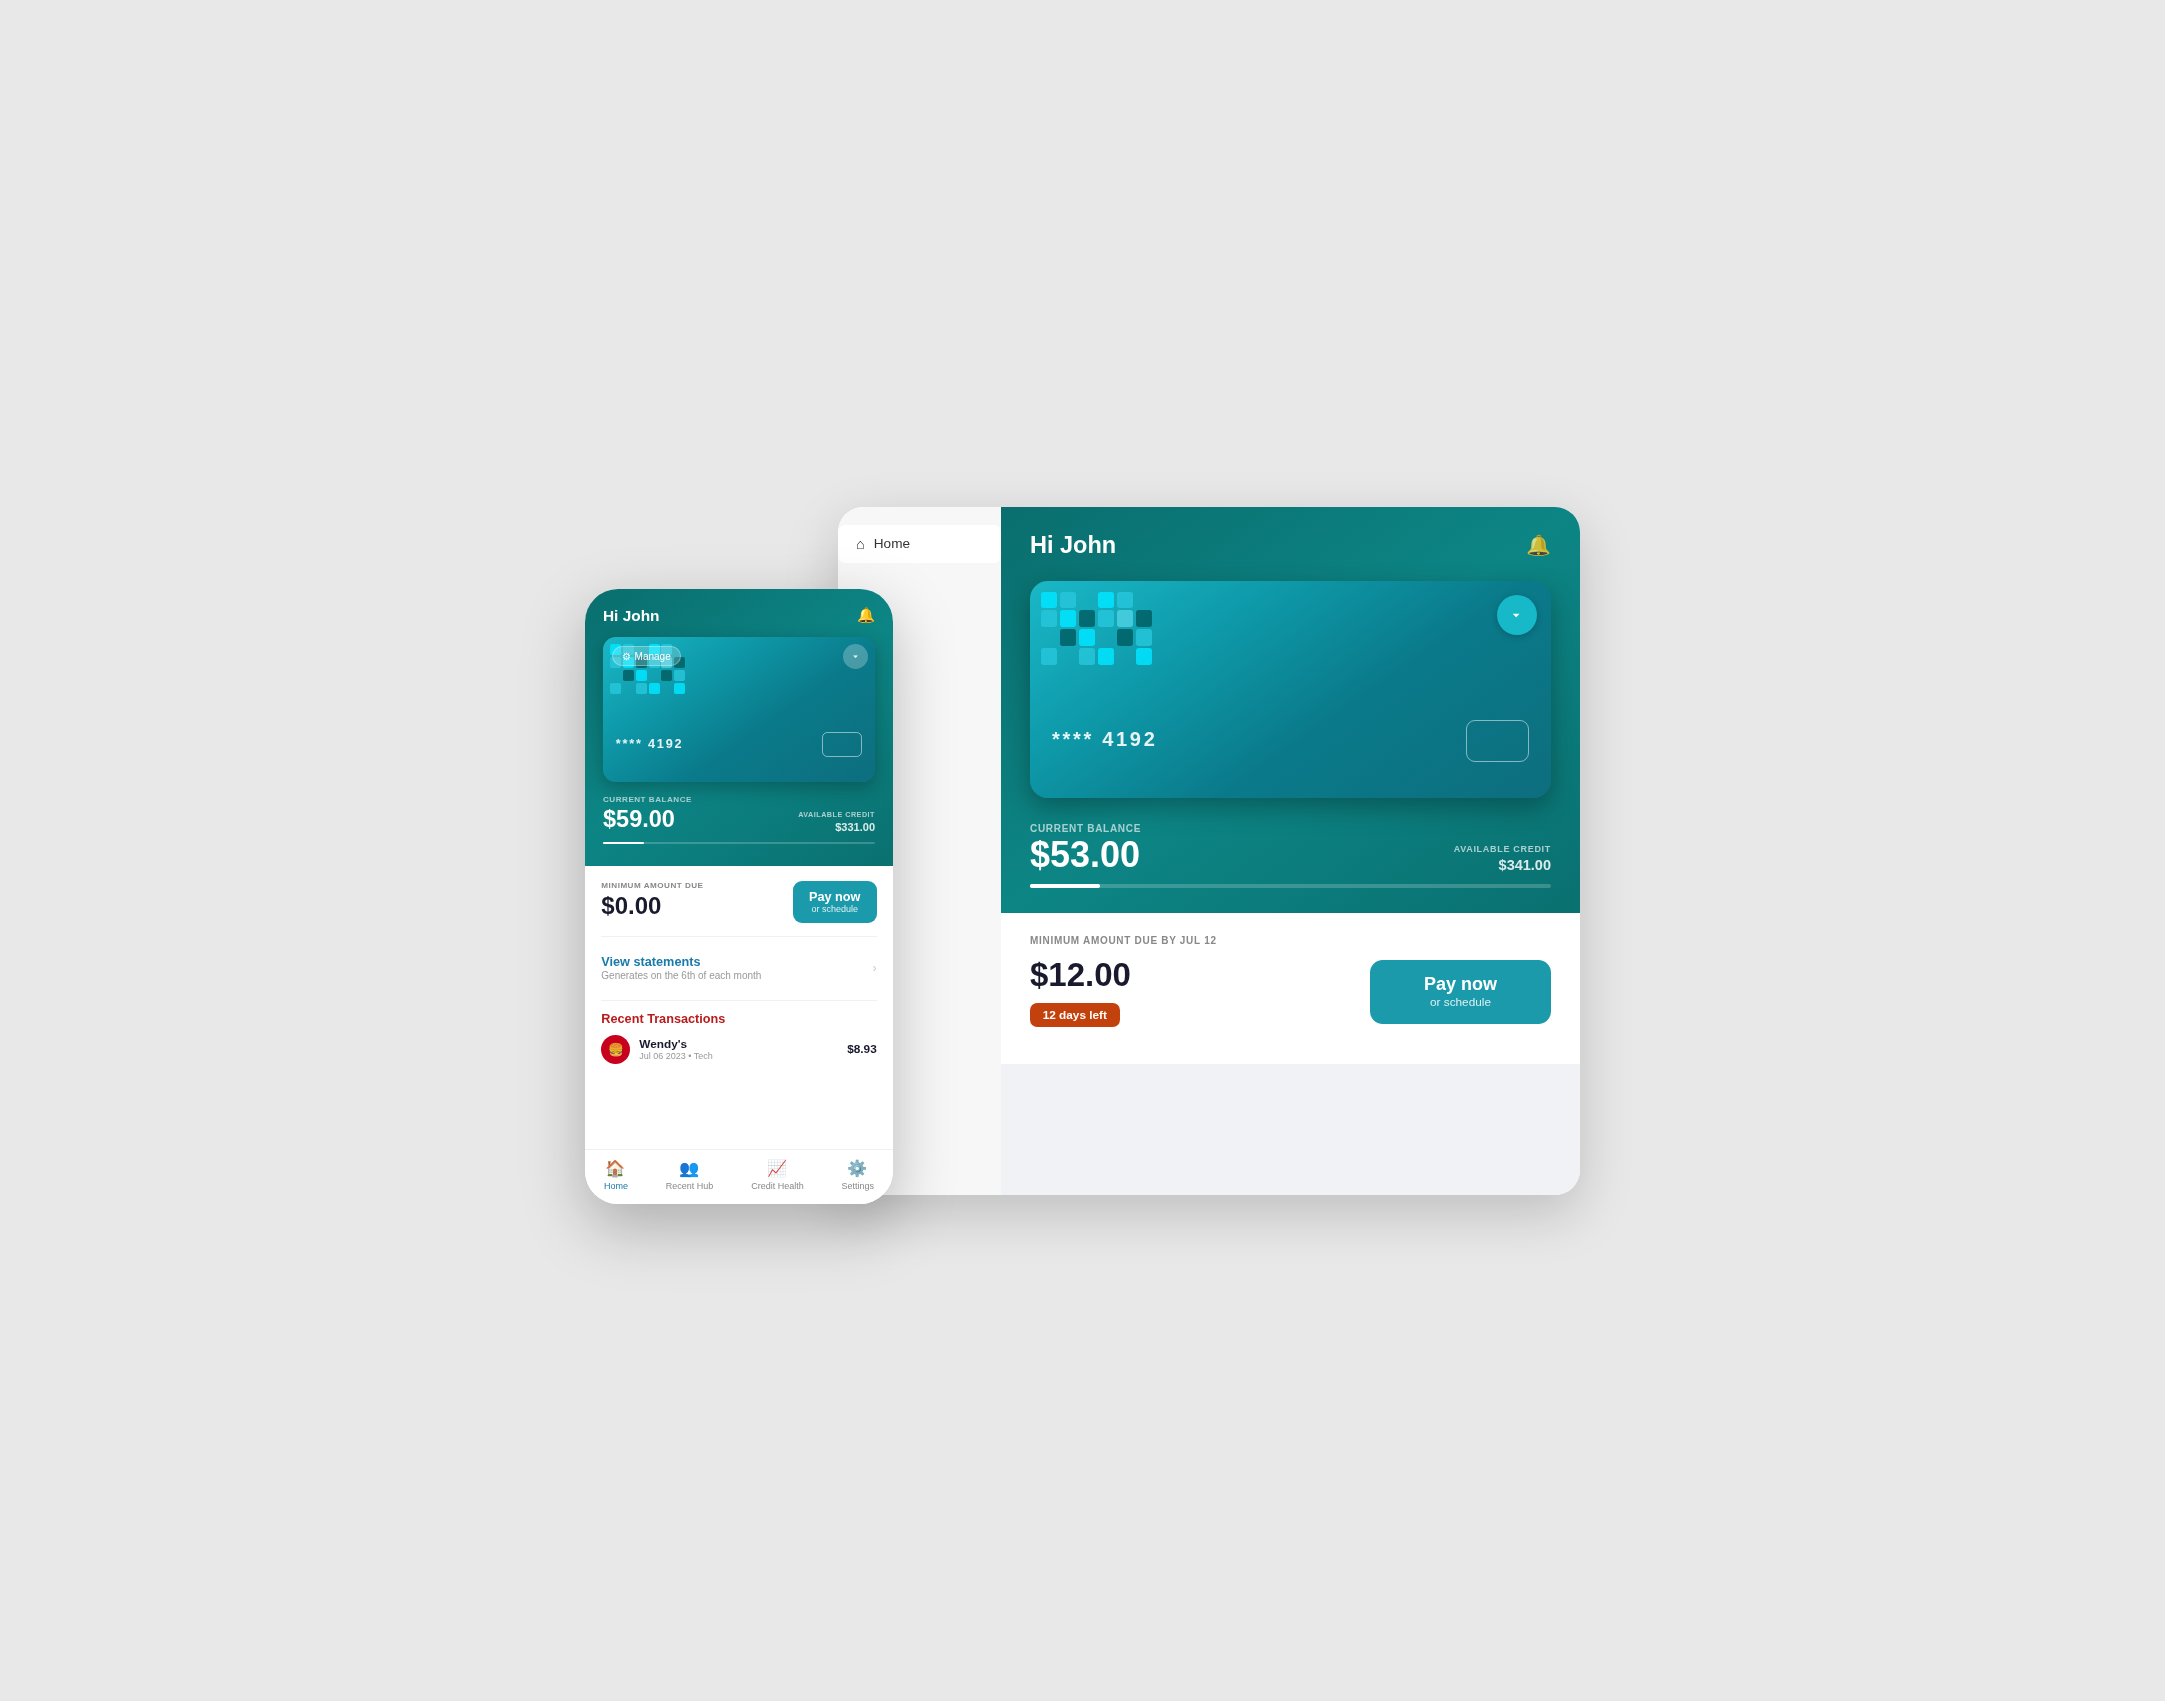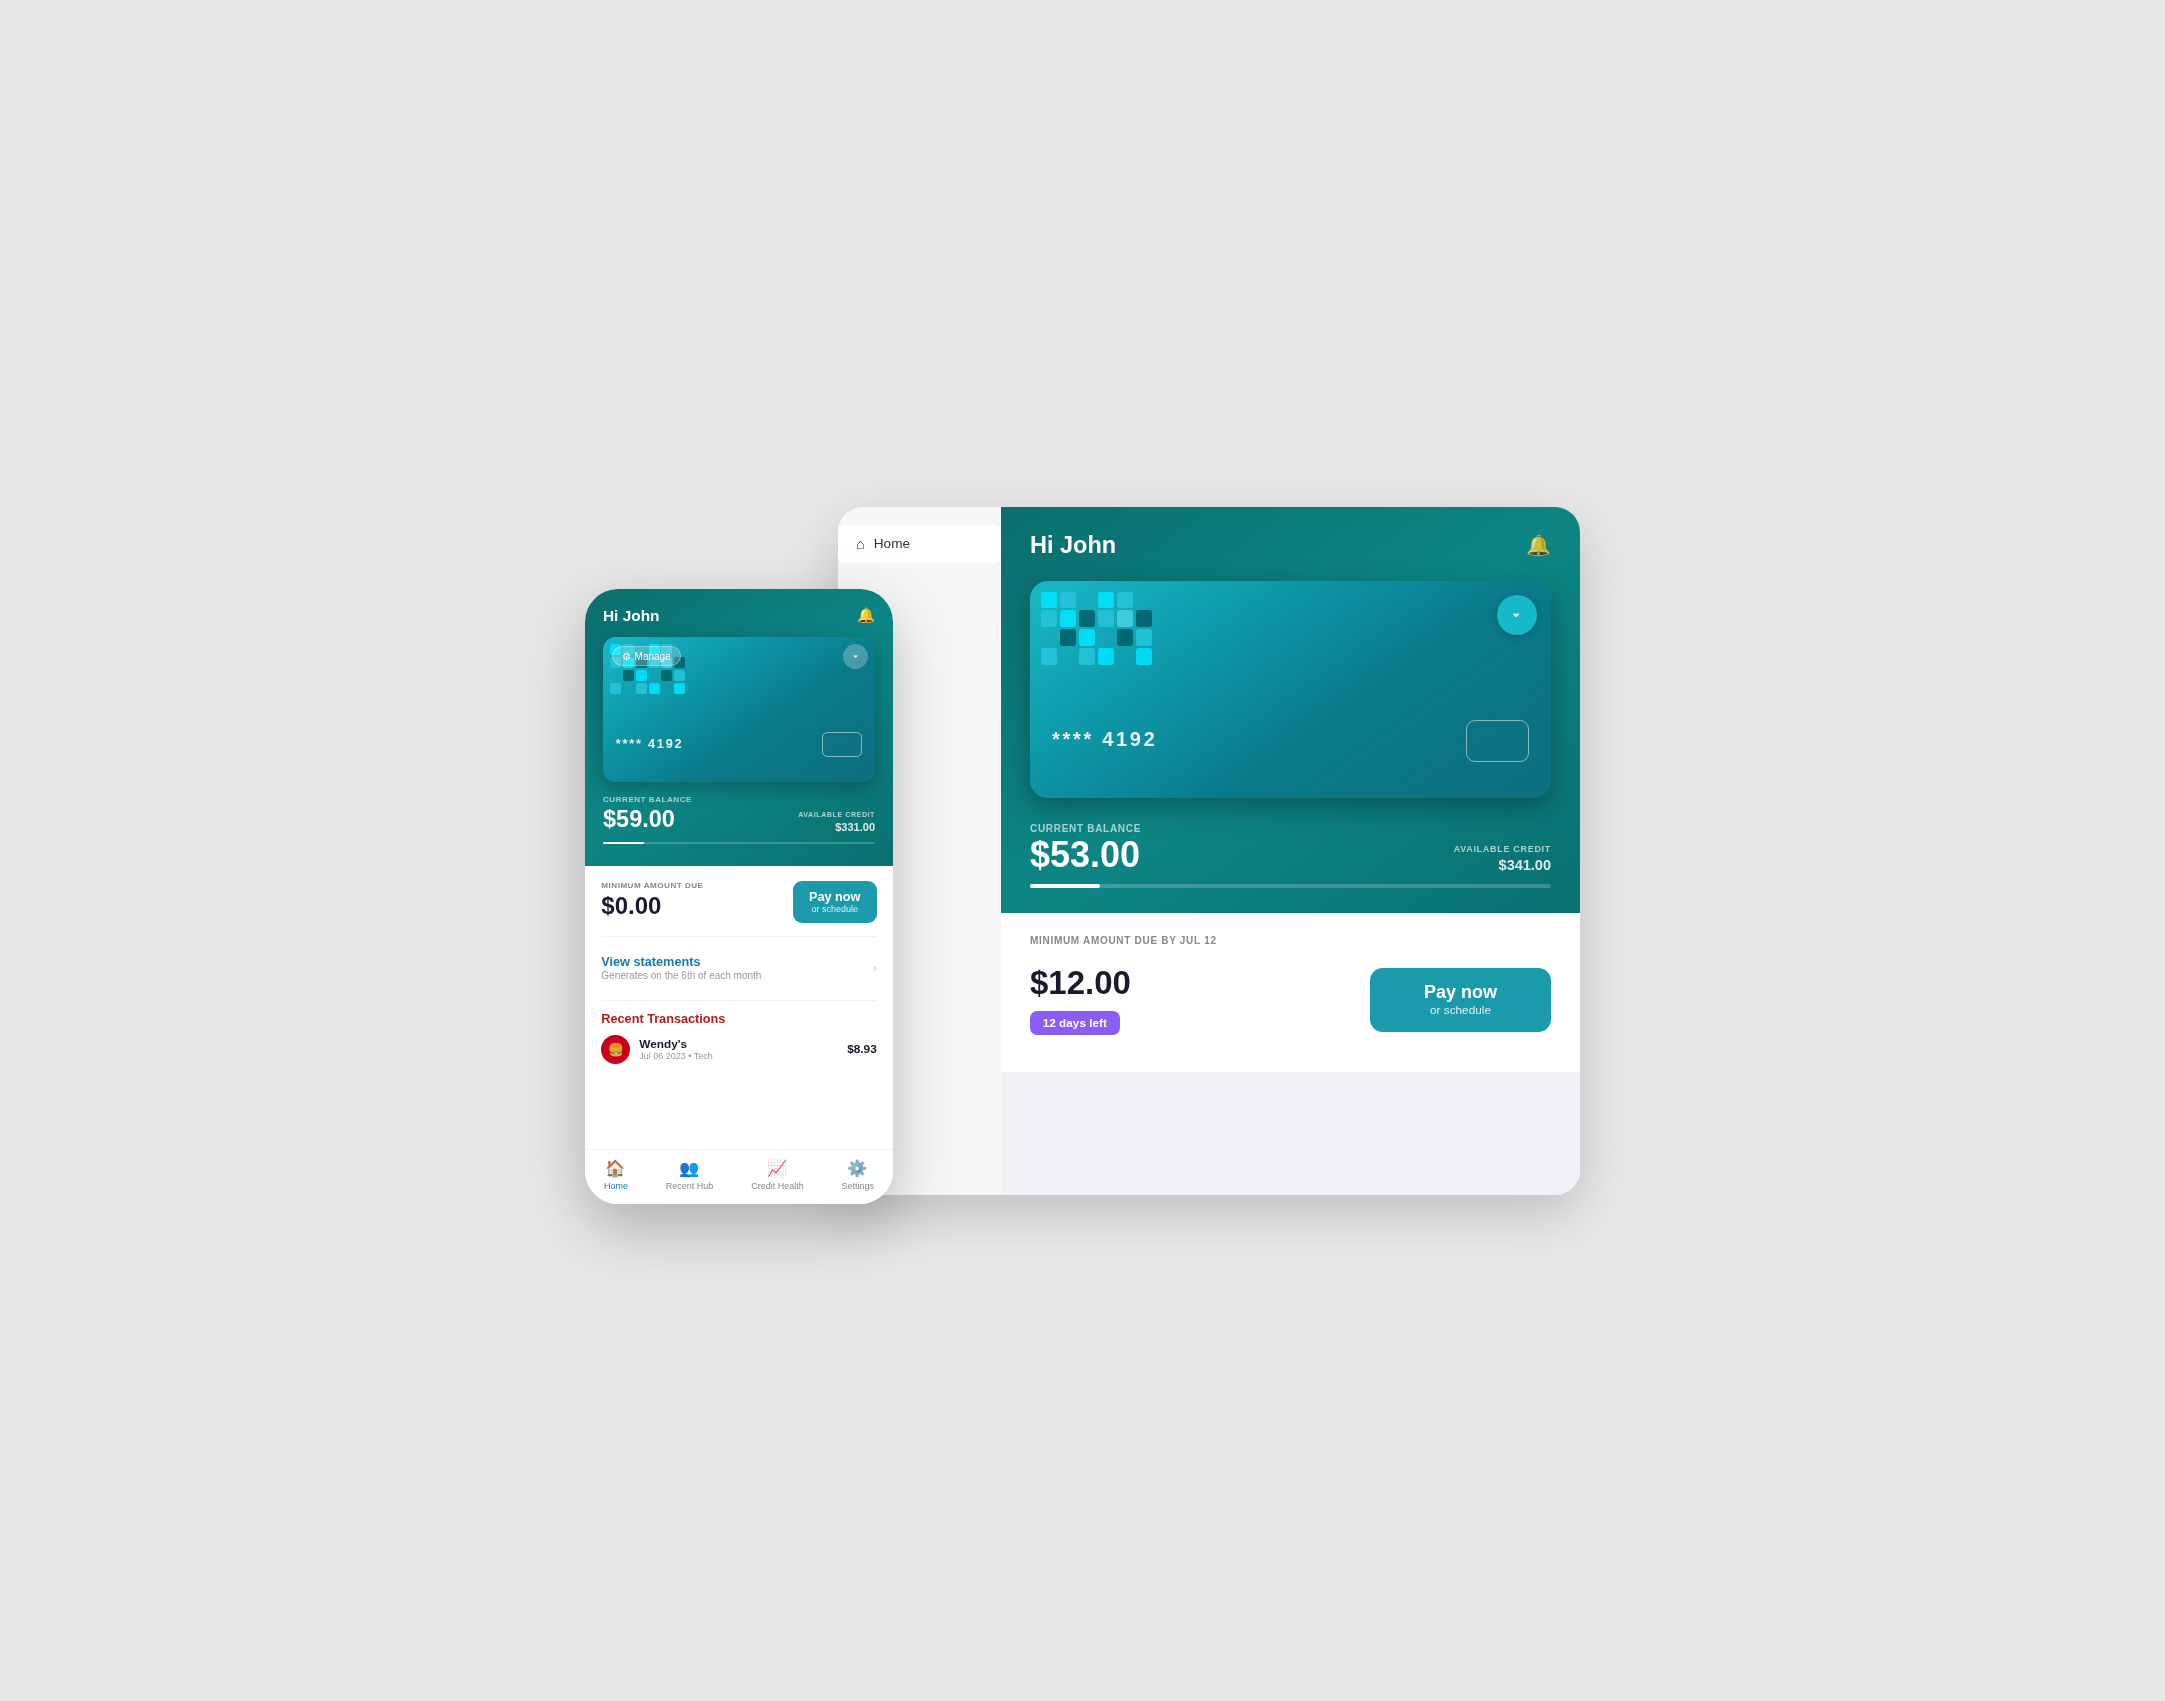--- a/index.html
+++ b/index.html
@@ -234,21 +234,21 @@
       background: white;
       padding: 22px 29px;
     }
 
     .minimum-label {
       font-size: 10px;
       color: #888;
       text-transform: uppercase;
       letter-spacing: 0.7px;
       font-weight: 600;
-      margin-bottom: 18px;
+      margin-bottom: 10px;
     }
 
     .minimum-row {
       display: flex;
       justify-content: space-between;
       align-items: center;
       margin-bottom: 14.5px;
     }
 
     .minimum-amount {
@@ -274,21 +274,21 @@
       display: block;
     }
 
     .pay-now-btn-large .pay-line2 {
       font-size: 11.8px;
       opacity: 0.85;
       display: block;
     }
 
     .days-badge {
-      background: #8b5cf6;
+      background: #c2410c;
       color: white;
       border-radius: 7.2px;
       padding: 5.4px 12.7px;
       font-size: 11.8px;
       font-weight: 600;
       display: inline-block;
     }
 
     
     .mobile-card {

